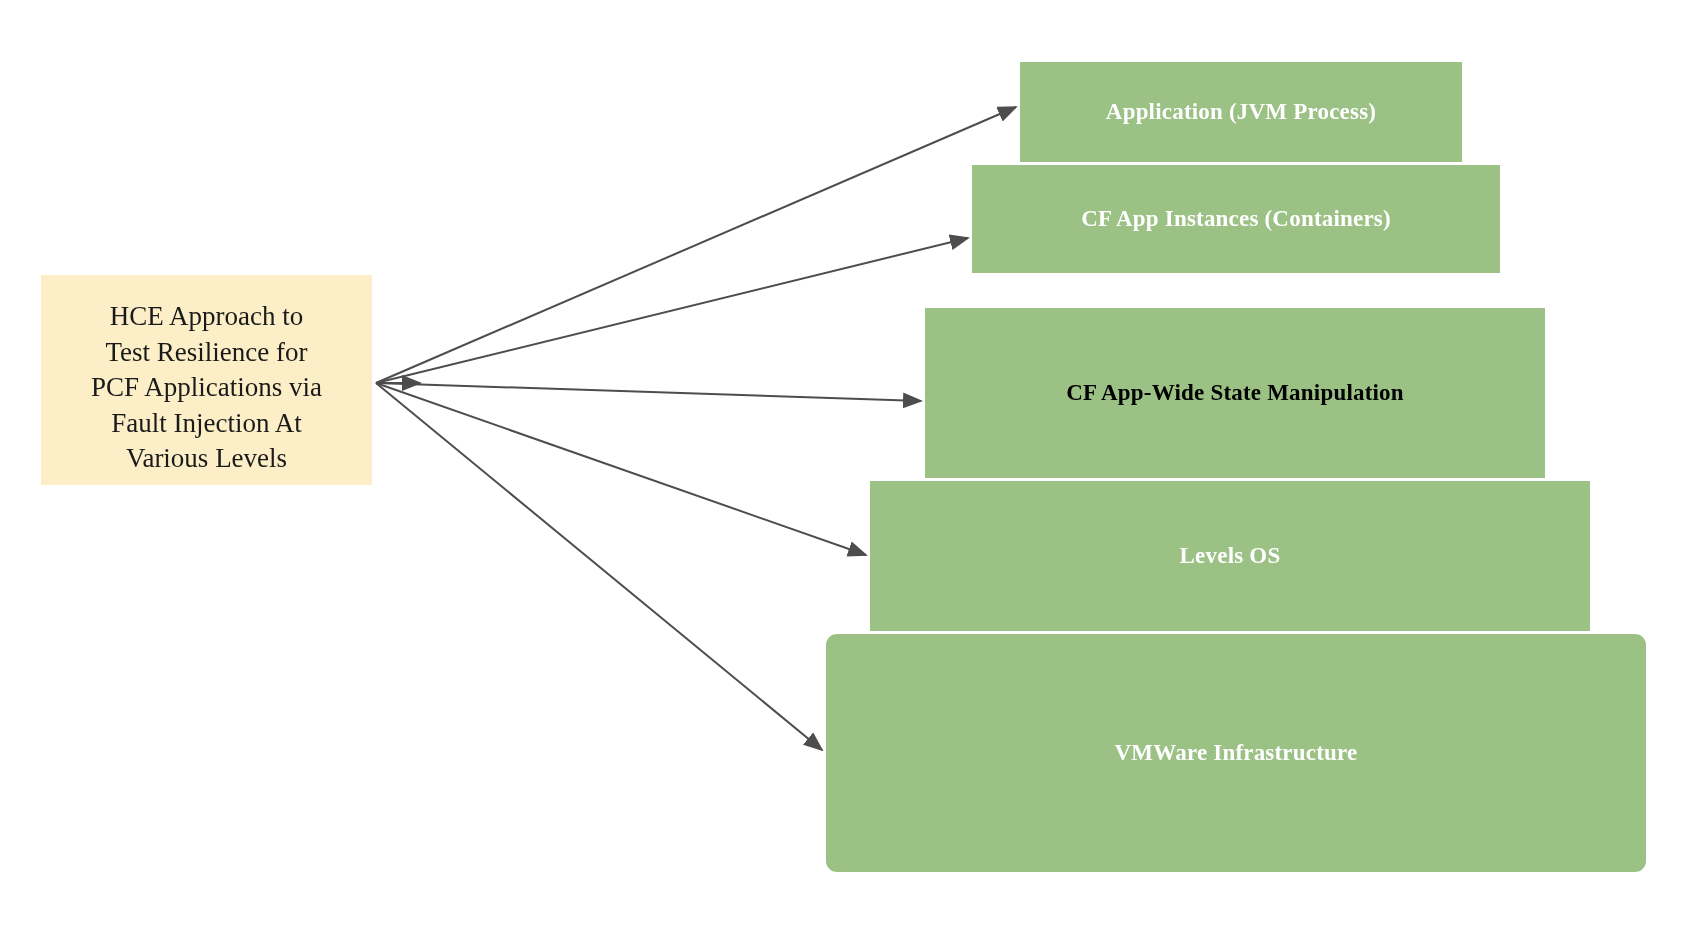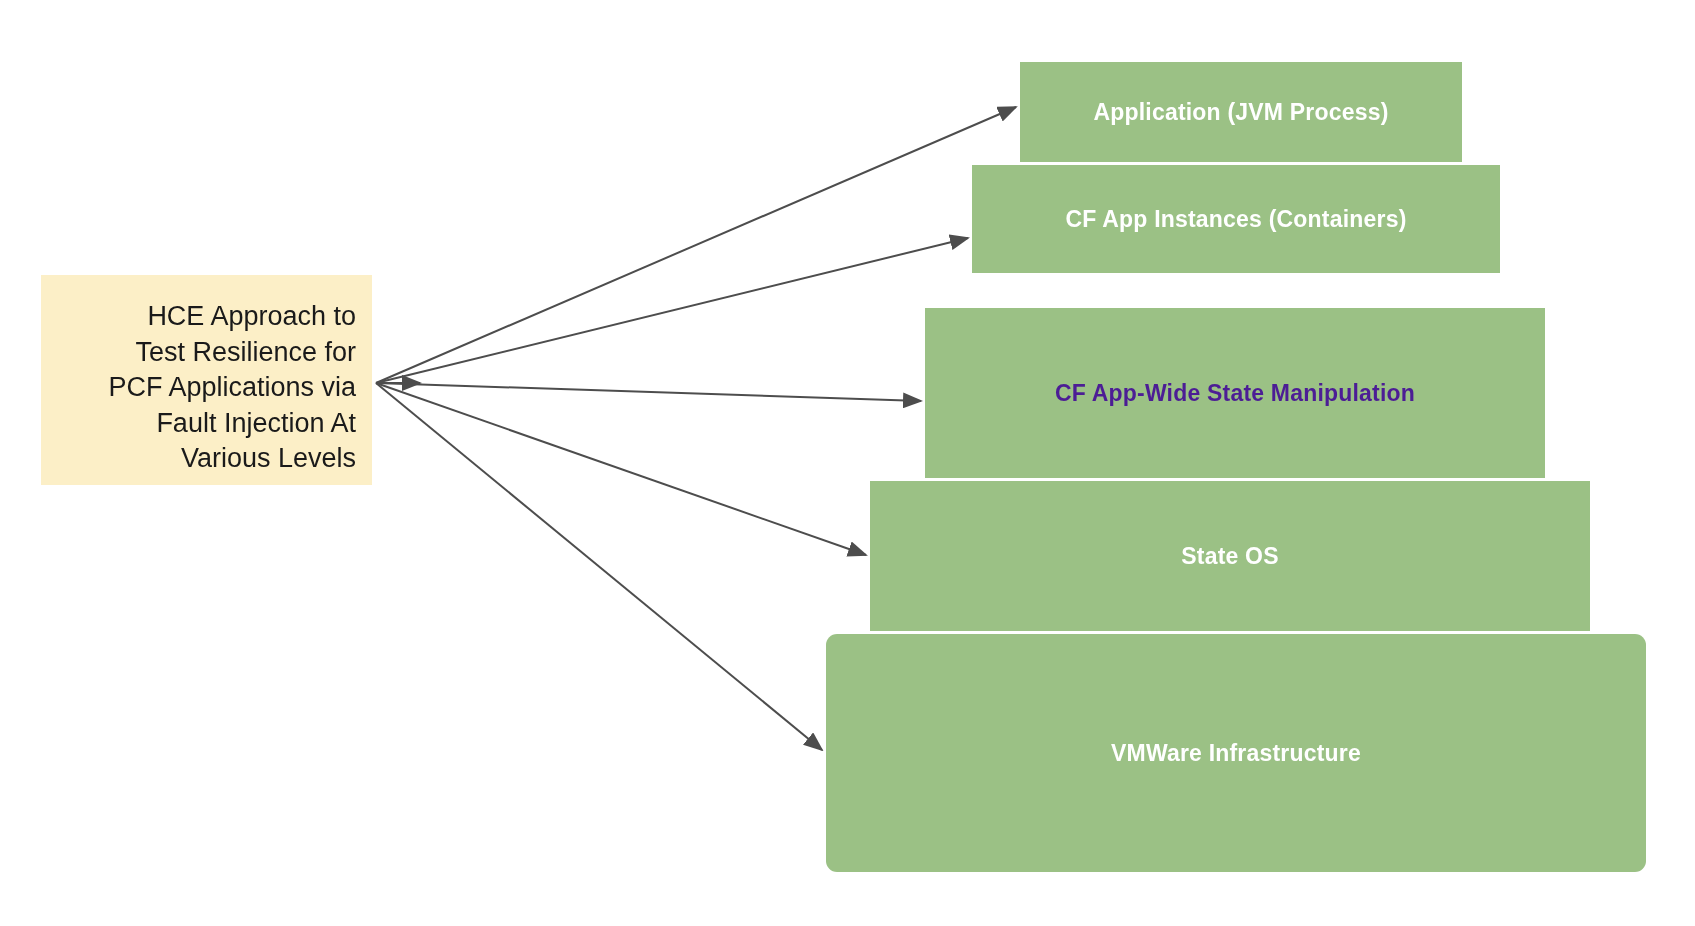--- a/index.html
+++ b/index.html
@@ -25,34 +25,35 @@
     height: 926px;
     pointer-events: none;
   }
   .node-box {
     position: absolute;
     box-sizing: border-box;
     display: flex;
     align-items: center;
     justify-content: center;
     text-align: center;
+    font-family: Liberation Serif, serif;
   }
   .source-box {
     background: #fcefc7;
     color: #1a1a1a;
     font-size: 27px;
     line-height: 1.32;
     font-weight: 400;
     justify-content: flex-start;
     align-items: center;
     padding: 0 16px;
   }
   .source-box .source-text {
     display: block;
-    text-align: right;
+    text-align: center;
     width: 100%;
     margin-top: 16px;
   }
   .layer-box {
     background: #9bc185;
     color: #ffffff;
     font-size: 23px;
     font-weight: bold;
     letter-spacing: 0.2px;
   }
@@ -85,24 +86,24 @@
     <span class="source-text">HCE Approach to<br>Test Resilience for<br>PCF Applications via<br>Fault Injection At<br>Various Levels</span>
   </div>
 
   <div id="layer-boxes">
       <div class="node-box layer-box" style="left: 1020px; top: 62px; width: 442px; height: 100px; background: rgb(155, 193, 133); color: rgb(255, 255, 255);">
         <span>Application (JVM Process)</span>
       </div>
       <div class="node-box layer-box" style="left: 972px; top: 165px; width: 528px; height: 108px; background: rgb(155, 193, 133); color: rgb(255, 255, 255);">
         <span>CF App Instances (Containers)</span>
       </div>
-      <div class="node-box layer-box" style="left: 925px; top: 308px; width: 620px; height: 170px; background: rgb(155, 193, 133); color: #4c1d95;">
+      <div class="node-box layer-box" style="left: 925px; top: 308px; width: 620px; height: 170px; background: rgb(155, 193, 133); color: #000000;">
         <span>CF App-Wide State Manipulation</span>
       </div>
       <div class="node-box layer-box" style="left: 870px; top: 481px; width: 720px; height: 150px; background: rgb(155, 193, 133); color: rgb(255, 255, 255);">
-        <span>State OS</span>
+        <span>Levels OS</span>
       </div>
       <div class="node-box layer-box" style="left: 826px; top: 634px; width: 820px; height: 238px; background: rgb(155, 193, 133); color: rgb(255, 255, 255); border-radius: 11px;">
         <span>VMWare Infrastructure</span>
       </div>
     </div>
 
 </div>
 
 </body></html>

